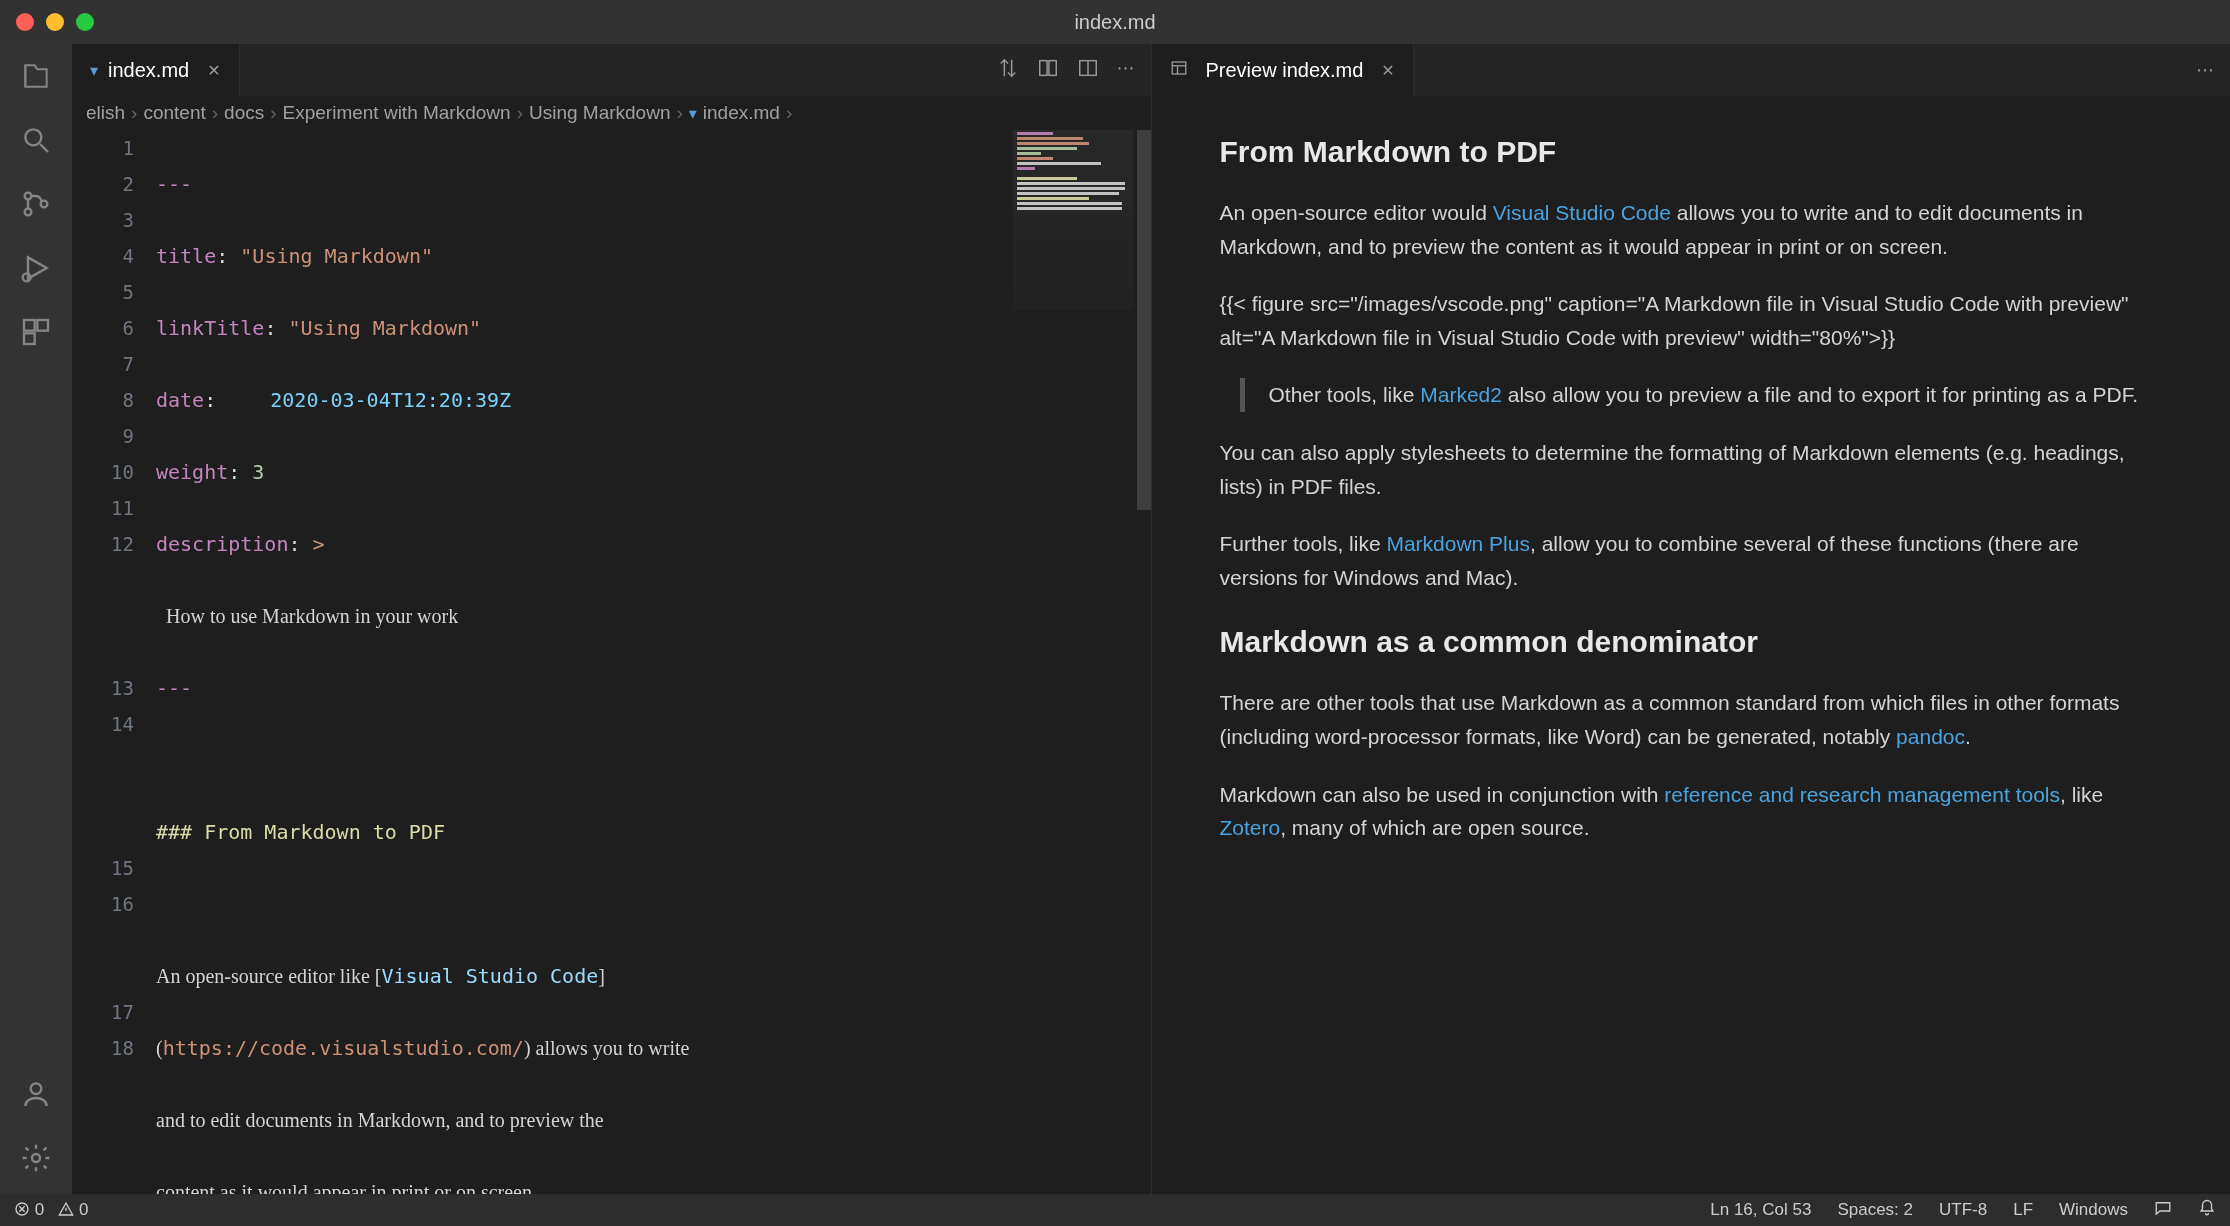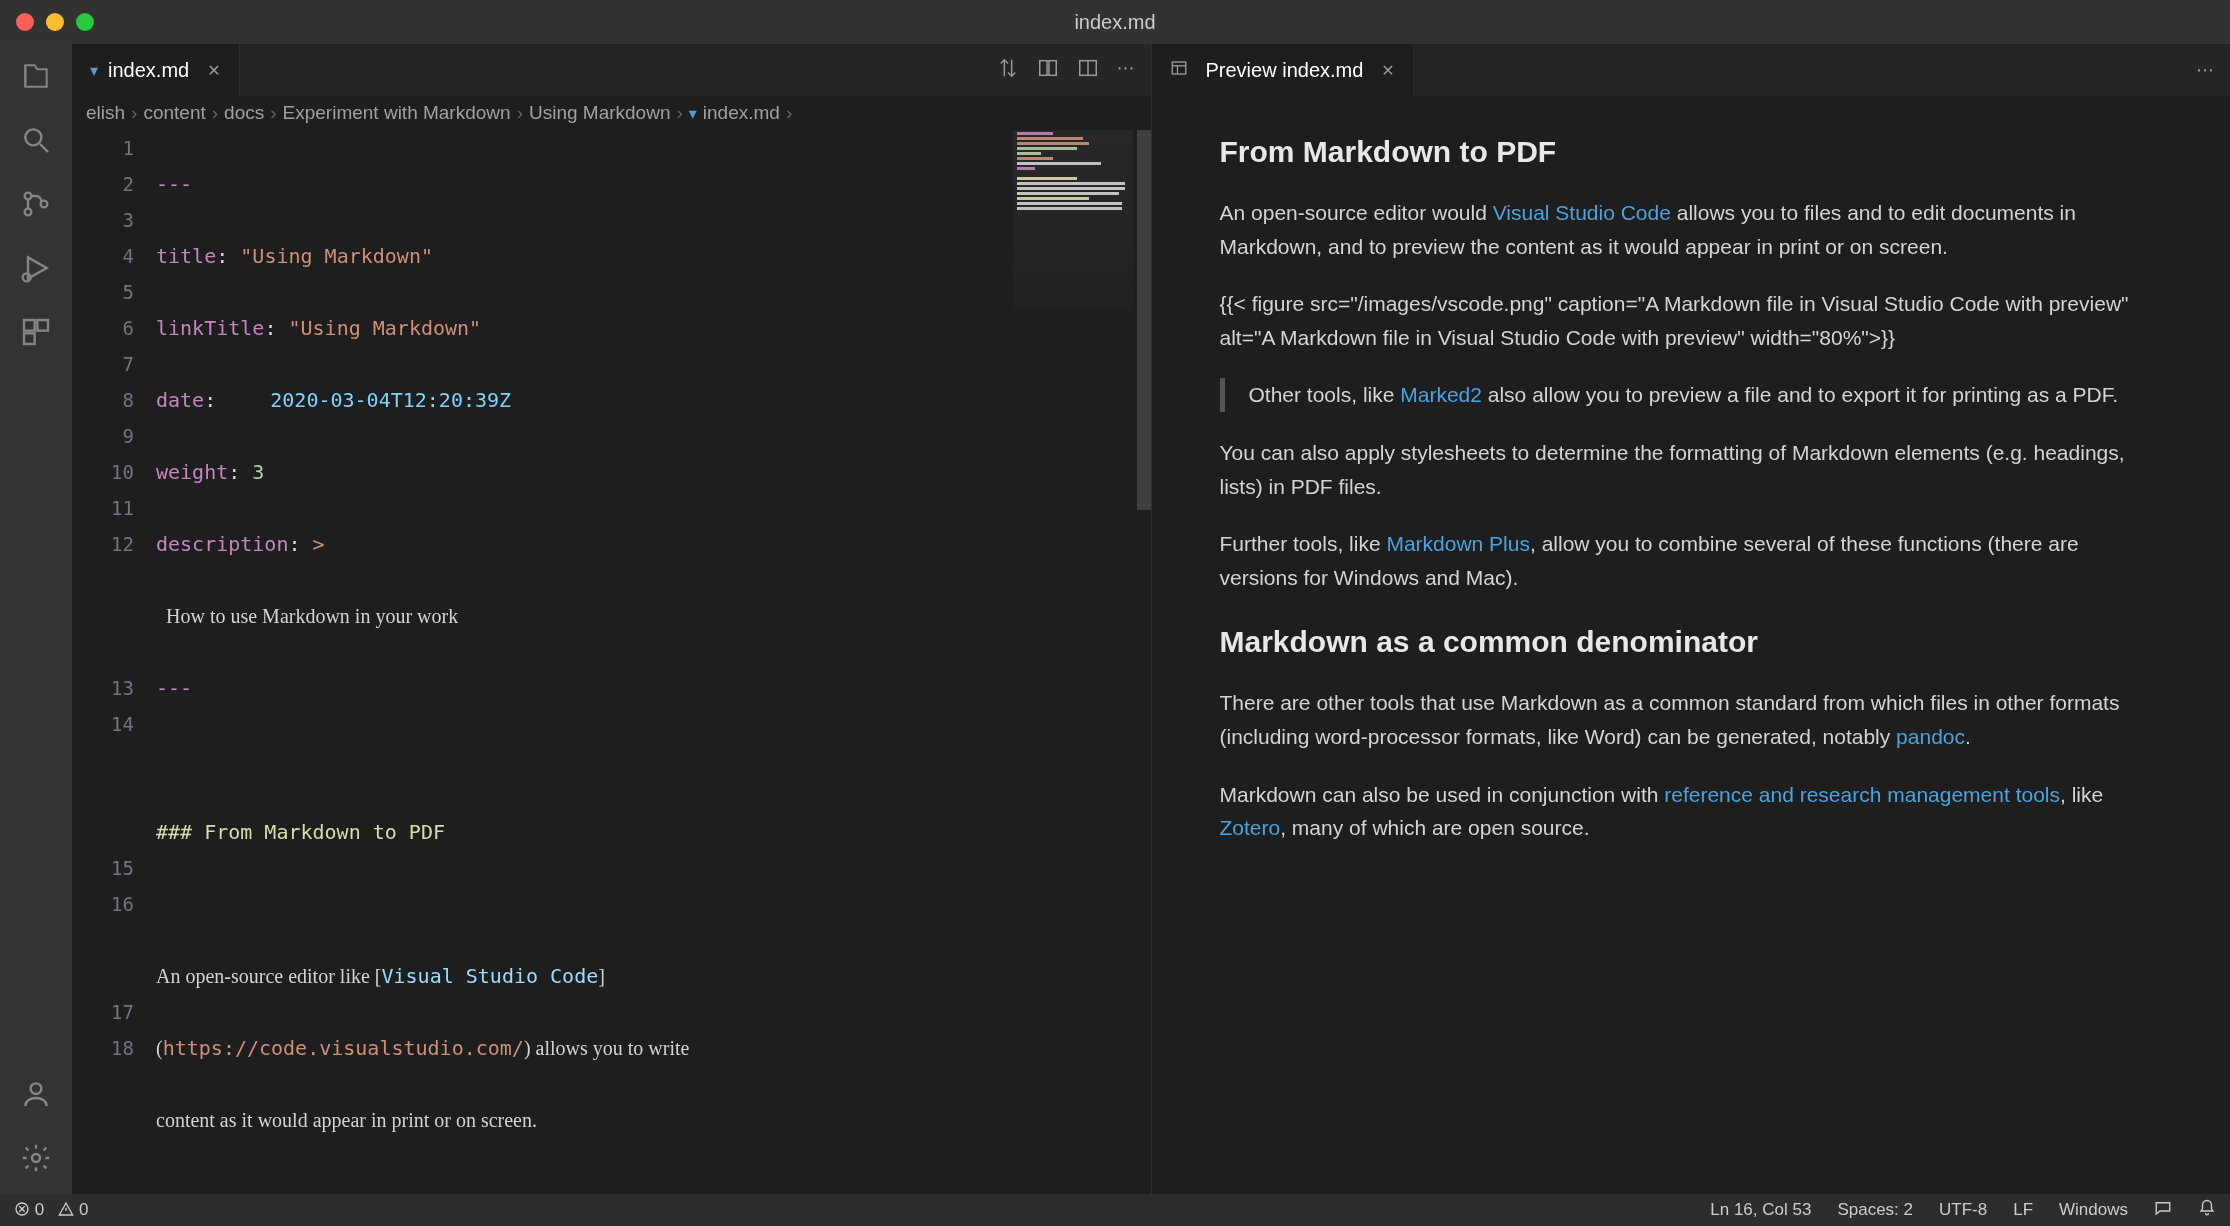--- a/index.html
+++ b/index.html
@@ -134,20 +134,21 @@
   font-size: 21px;
   line-height: 1.6;
 }
 .preview-body h3 { font-size: 30px; font-weight: 600; color: #e8e8e8; margin-bottom: 20px; }
 .preview-body p { margin-bottom: 24px; }
 .preview-body a { color: #4aa3df; text-decoration: none; }
 .preview-body blockquote {
   border-left: 5px solid #555;
   padding-left: 24px;
   margin-bottom: 24px;
+  margin-left: 20px;
 }
 .preview-tab-icon { font-size: 18px; color: #999; margin-right: 8px;}
 .statusbar {
   height: 32px;
   background: #2d2d2d;
   display: flex;
   align-items: center;
   padding: 0 14px;
   font-size: 17px;
   color: #cccccc;
@@ -323,20 +324,21 @@
 <span class="line"><span class="tok-key">date</span><span class="tok-punct">: </span><span class="tok-date">2020-03-04T12:20:39Z</span></span>
 <span class="line"><span class="tok-key">weight</span><span class="tok-punct">: </span><span class="tok-num">3</span></span>
 <span class="line"><span class="tok-key">description</span><span class="tok-punct">: </span><span class="tok-str">&gt;</span></span>
 <span class="line"><span class="tok-plain">  How to use Markdown in your work</span></span>
 <span class="line"><span class="tok-key">---</span></span>
 <span class="line">&nbsp;</span>
 <span class="line"><span class="tok-heading">### From Markdown to PDF</span></span>
 <span class="line">&nbsp;</span>
 <span class="line"><span class="tok-plain">An open-source editor like [</span><span class="tok-linktext">Visual Studio Code</span><span class="tok-plain">]</span></span>
 <span class="line wrapped"><span class="tok-plain">(</span><span class="tok-url">https://code.visualstudio.com/</span><span class="tok-plain">) allows you to write</span></span>
+<span class="line wrapped"><span class="tok-plain">and to edit documents in Markdown, and to preview the</span></span>
 <span class="line wrapped"><span class="tok-plain">content as it would appear in print or on screen.</span></span>
 
 
 
 
 
 
 
 
 
@@ -362,21 +364,21 @@
           <span>Preview index.md</span>
           <span class="tab-close">✕</span>
         </div>
         <div class="tab-actions">
           <span>⋯</span>
         </div>
       </div>
       <div class="preview-body">
         <h3>From Markdown to PDF</h3>
         <p>
-          <span>An open-source editor would </span><a href="#">Visual Studio Code</a><span> allows you to files and to edit documents in Markdown, and to preview the content as it would appear in print or on screen.</span>
+          <span>An open-source editor would </span><a href="#">Visual Studio Code</a><span> allows you to write and to edit documents in Markdown, and to preview the content as it would appear in print or on screen.</span>
         </p>
         <p>{{&lt; figure src="/images/vscode.png" caption="A Markdown file in Visual Studio Code with preview" alt="A Markdown file in Visual Studio Code with preview" width="80%"&gt;}}</p>
         <blockquote>
           <p><span>Other tools, like </span><a href="#">Marked2</a><span> also allow you to preview a file and to export it for printing as a PDF.</span></p>
         </blockquote>
         <p>You can also apply stylesheets to determine the formatting of Markdown elements (e.g. headings, lists) in PDF files.</p>
         <p>
           <span>Further tools, like </span><a href="#">Markdown Plus</a><span>, allow you to combine several of these functions (there are versions for Windows and Mac).</span>
         </p>
         <h3>Markdown as a common denominator</h3>

